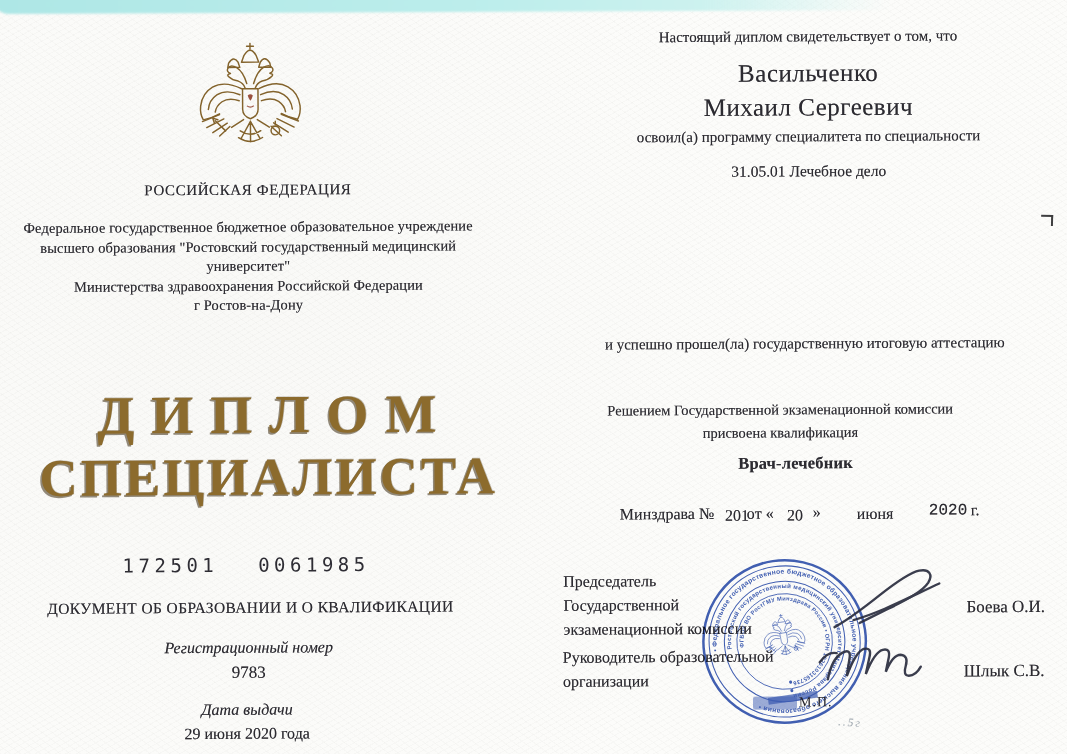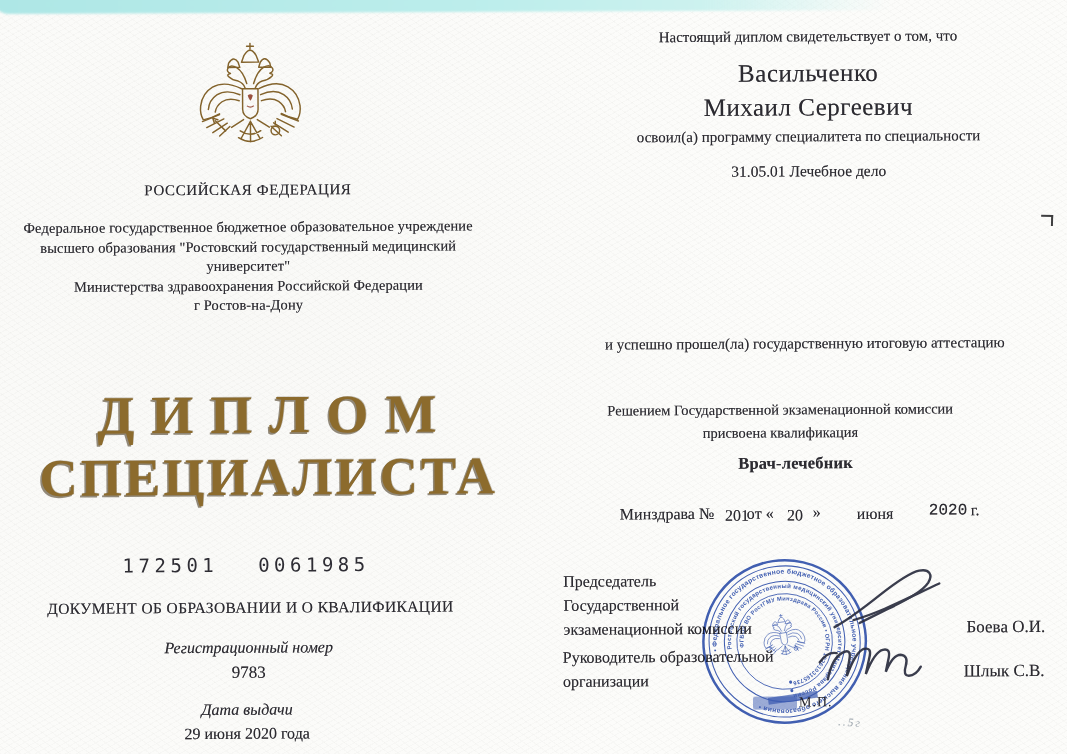--- a/index.html
+++ b/index.html
@@ -193,21 +193,21 @@
           <path d="M833 629 C 848 621 866 607 880 596 C 893 586 908 575 918 573 C 928 571 932 577 927 585 C 921 594 905 602 893 608 C 884 612 868 620 858 625"></path>
           <path d="M852 622 C 878 615 905 601 938 586"></path>
         </g>
         <g>
           <path d="M826 681 q4 -20 14 -26 q9 -5 8 4 q-2 12 -3 19 q9 -24 17 -27 q8 -2 6 7 l-4 18 q9 -22 17 -24 q8 -2 6 8 l-3 14 q7 -17 15 -17 q8 1 5 11 q-3 10 3 10 q7 0 12 -9"></path>
           <path d="M818 664 q8 -11 17 -9"></path>
         </g>
       </g>
     </svg>
 
-    <div class="abs signame fuzz" style="left:965px; top:600px;margin-top:20px;">Боева О.И.</div>
+    <div class="abs signame fuzz" style="left:965px; top:600px;">Боева О.И.</div>
     <div class="abs signame fuzz" style="left:962px; top:664px;">Шлык С.В.</div>
 
     <div class="abs smudge" style="left:751px; top:698px; width:44px; height:13px;"></div>
     <div class="abs mp" style="left:797px; top:696px;">М.П.</div>
 
     <div class="abs pencil" style="left:836px; top:718px;">..5г</div>
     <div class="abs corner-mark" style="left:1042px; top:218px;"></div>
 
   </div>
 </div>

